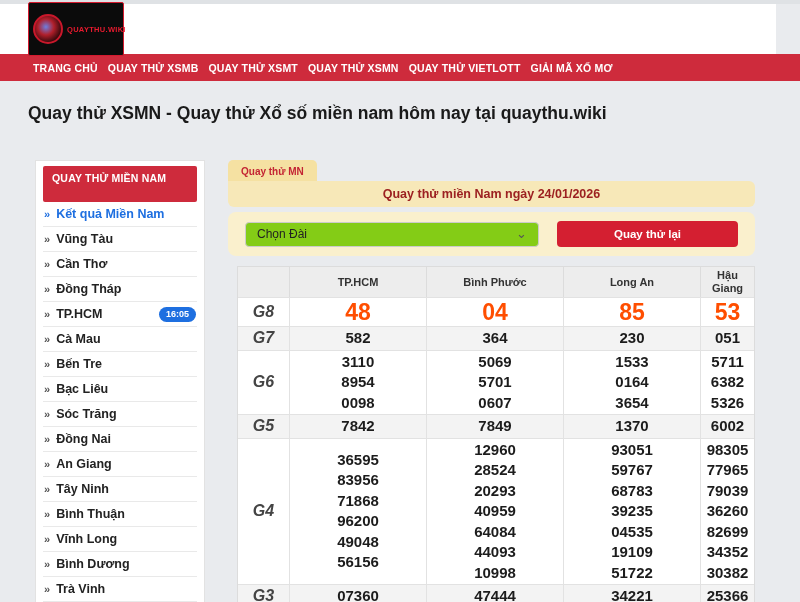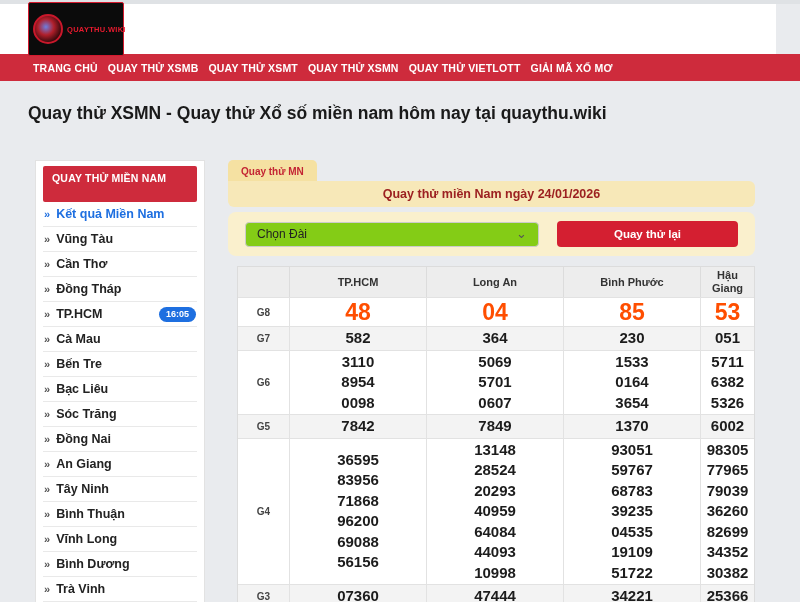--- a/index.html
+++ b/index.html
@@ -41,21 +41,21 @@
   .select .chev { margin-left:auto; color:#555; font-size:13px; line-height:10px; }
   .retry-btn { width:181px; height:26px; background:#d41f31; color:#fff; font-weight:bold; font-size:11.5px; border:none; border-radius:4px; cursor:pointer; }
 
   
   .results { margin:10px 0 0 9px; width:518px; border:1px solid #dcdcdc; background:#fff; }
   .g-row { display:grid; grid-template-columns:51px 137px 137px 137px 1fr; border-top:1px solid #e2e2e2; }
   .g-row:first-child { border-top:none; }
   .results-header { background:#ededed; }
   .h-cell { display:flex; align-items:center; justify-content:center; text-align:center; font-size:11px; font-weight:bold; color:#333; min-height:30px; line-height:13px; padding:2px 4px; }
   .h-cell + .h-cell { border-left:1px solid #dcdcdc; }
-  .label-cell { display:flex; align-items:center; justify-content:center; font-size:10px; font-weight:bold; color:#444; }
+  .label-cell { display:flex; align-items:center; justify-content:center; font-size:16px; font-weight:bold; color:#444;font-style:italic; }
   .num-col { border-left:1px solid #e2e2e2; display:flex; flex-direction:column; justify-content:center; padding:1px 0; }
   .num { text-align:center; font-size:15px; font-weight:bold; color:#1c1c1c; line-height:20.5px; }
   .g-row.shade { background:#f3f3f3; }
   .g-row.g8 .num { font-size:23px; color:#ff4e00; line-height:26px; }
 </style>
 </head>
 <body>
 
 <div class="topstrip"></div>
 
@@ -164,22 +164,22 @@
       <div class="select">
         <span>Chọn Đài</span>
         <span class="chev">⌄</span>
       </div>
       <button class="retry-btn">Quay thử lại</button>
     </div>
     <div class="results" id="results-table">
         <div class="g-row results-header">
           <div class="h-cell"></div>
           <div class="h-cell">TP.HCM</div>
+          <div class="h-cell">Bình Phước</div>
           <div class="h-cell">Long An</div>
-          <div class="h-cell">Bình Phước</div>
           <div class="h-cell">Hậu Giang</div>
         </div>
         <div class="g-row g8">
           <div class="label-cell">G8</div>
           <div class="num-col">
             <span class="num">48</span>
           </div>
           <div class="num-col">
             <span class="num">04</span>
           </div>
@@ -243,25 +243,25 @@
             <span class="num">6002</span>
           </div>
         </div>
         <div class="g-row">
           <div class="label-cell">G4</div>
           <div class="num-col">
             <span class="num">36595</span>
             <span class="num">83956</span>
             <span class="num">71868</span>
             <span class="num">96200</span>
-            <span class="num">69088</span>
+            <span class="num">49048</span>
             <span class="num">56156</span>
           </div>
           <div class="num-col">
-            <span class="num">13148</span>
+            <span class="num">12960</span>
             <span class="num">28524</span>
             <span class="num">20293</span>
             <span class="num">40959</span>
             <span class="num">64084</span>
             <span class="num">44093</span>
             <span class="num">10998</span>
           </div>
           <div class="num-col">
             <span class="num">93051</span>
             <span class="num">59767</span>

